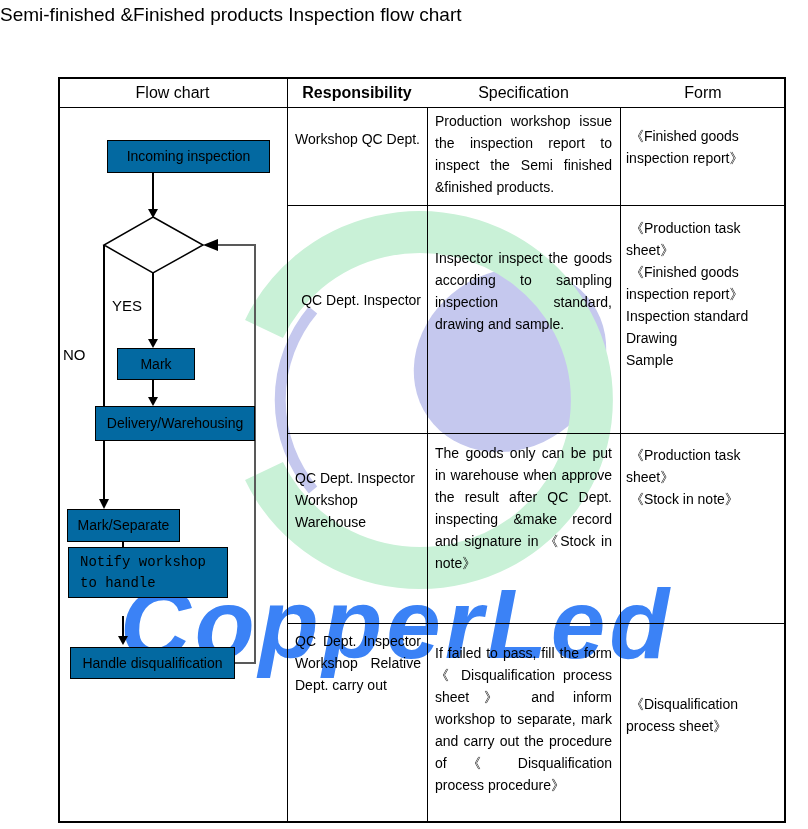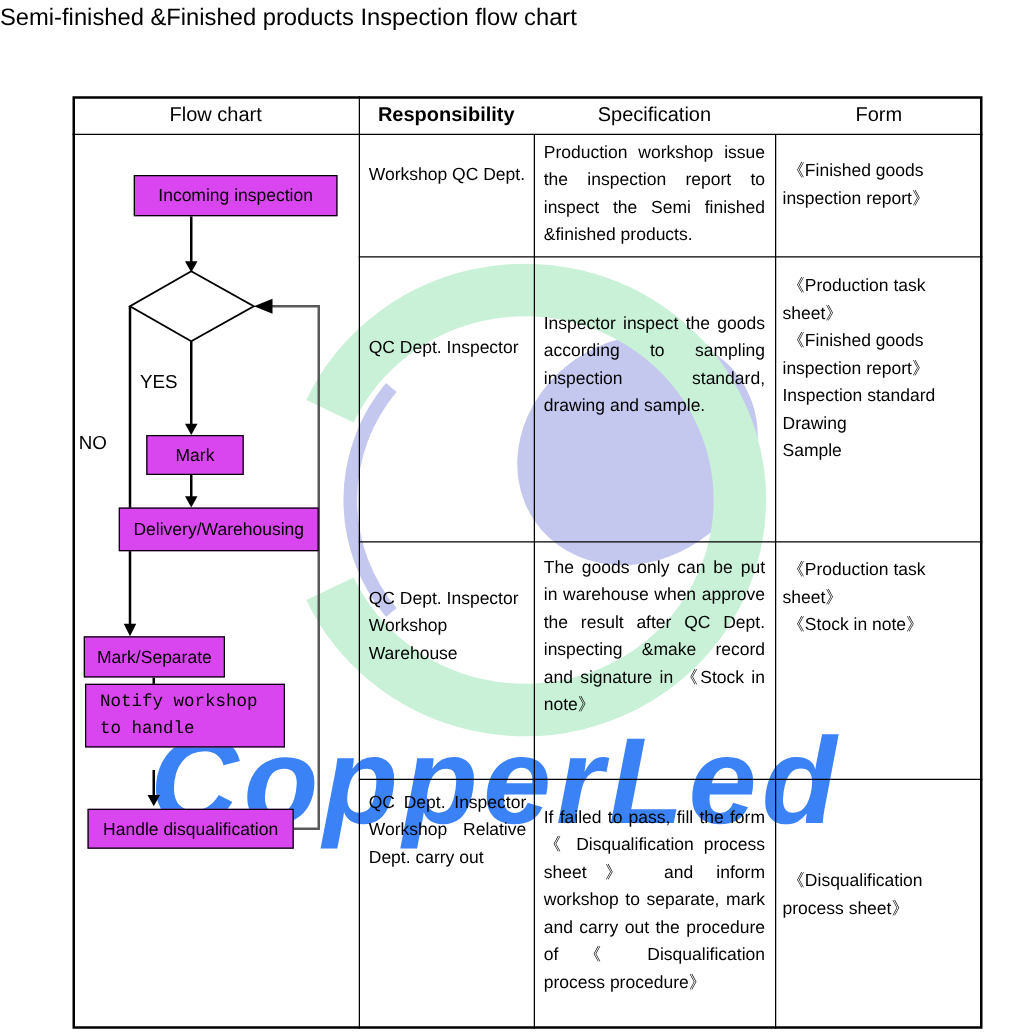--- a/index.html
+++ b/index.html
@@ -19,21 +19,21 @@
   .vline,.hline{position:absolute;background:#000;z-index:1;}
   .hdr{font-size:16px;text-align:center;padding-top:5px;}
   .resp{padding-left:8px;padding-right:6px;text-align:left;}
   .spec{padding-left:8px;padding-right:8px;text-align:justify;}
   .form{padding-left:6px;padding-right:4px;text-align:left;}
   .form-line{white-space:pre-wrap;}
   .just{text-align:justify;}
 
   
   #flow-svg{position:absolute;left:0;top:0;width:808px;height:829px;z-index:2;pointer-events:none;}
-  .fbox{position:absolute;box-sizing:border-box;border:1.5px solid #000;background:#d946ef;
+  .fbox{position:absolute;box-sizing:border-box;border:1.5px solid #000;background:#0369a1;
         z-index:3;font-size:14px;display:flex;align-items:center;justify-content:center;
         text-align:center;line-height:21px;}
   .fbox.left{justify-content:flex-start;text-align:left;padding-left:11px;padding-right:6px;}
   .flabel{position:absolute;z-index:3;font-size:15px;}
 
   #title{position:absolute;left:0;top:4px;width:808px;
          font-size:19px;z-index:1;}
 </style>
 </head>
 <body>
@@ -66,21 +66,21 @@
   <div class="cell hdr" style="left:287px;top:77px;width:140px;height:31px;font-weight:bold;">Responsibility</div>
   <div class="cell hdr" style="left:427px;top:77px;width:193px;height:31px;">Specification</div>
   <div class="cell hdr" style="left:620px;top:77px;width:166px;height:31px;">Form</div>
 
   <div class="cell resp" style="left:287px;top:105px;width:140px;height:100px;padding-top:23px;">Workshop QC Dept.</div>
   <div class="cell spec" style="left:427px;top:105px;width:193px;height:100px;padding-top:5px;">Production workshop issue the inspection report to inspect the Semi finished &amp;finished products.</div>
   <div class="cell form" style="left:620px;top:105px;width:166px;height:100px;padding-top:20px;">
       <div class="form-line"> 《Finished goods inspection report》</div>
     </div>
 
-  <div class="cell resp" style="left:287px;top:194px;width:140px;height:228px;padding-top:72px;">QC Dept. Inspector</div>
+  <div class="cell resp" style="left:287px;top:217px;width:140px;height:228px;padding-top:72px;text-align:right;">QC Dept. Inspector</div>
   <div class="cell spec" style="left:427px;top:205px;width:193px;height:228px;padding-top:42px;">Inspector inspect the goods according to sampling inspection standard, drawing and sample.</div>
   <div class="cell form" style="left:620px;top:205px;width:166px;height:228px;padding-top:12px;">
       <div class="form-line"> 《Production task sheet》</div>
       <div class="form-line"> 《Finished goods inspection report》</div>
       <div class="form-line">Inspection standard</div>
       <div class="form-line">Drawing</div>
       <div class="form-line">Sample</div>
     </div>
 
   <div class="cell spec" style="left:427px;top:433px;width:193px;height:190px;padding-top:9px;">The goods only can be put in warehouse when approve the result after QC Dept. inspecting &amp;make record and signature in 《Stock in note》</div>

